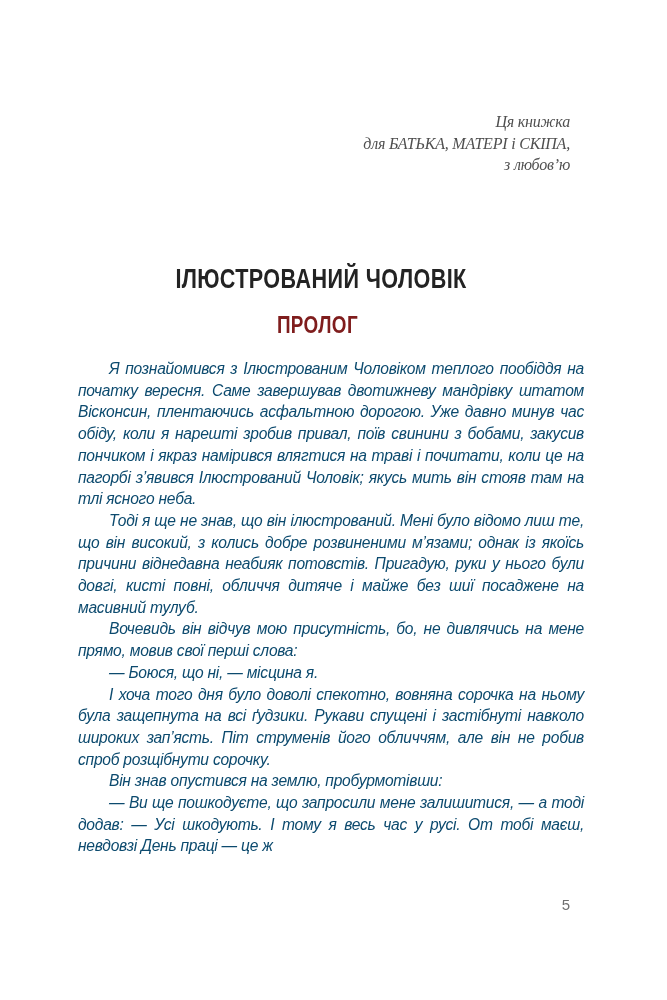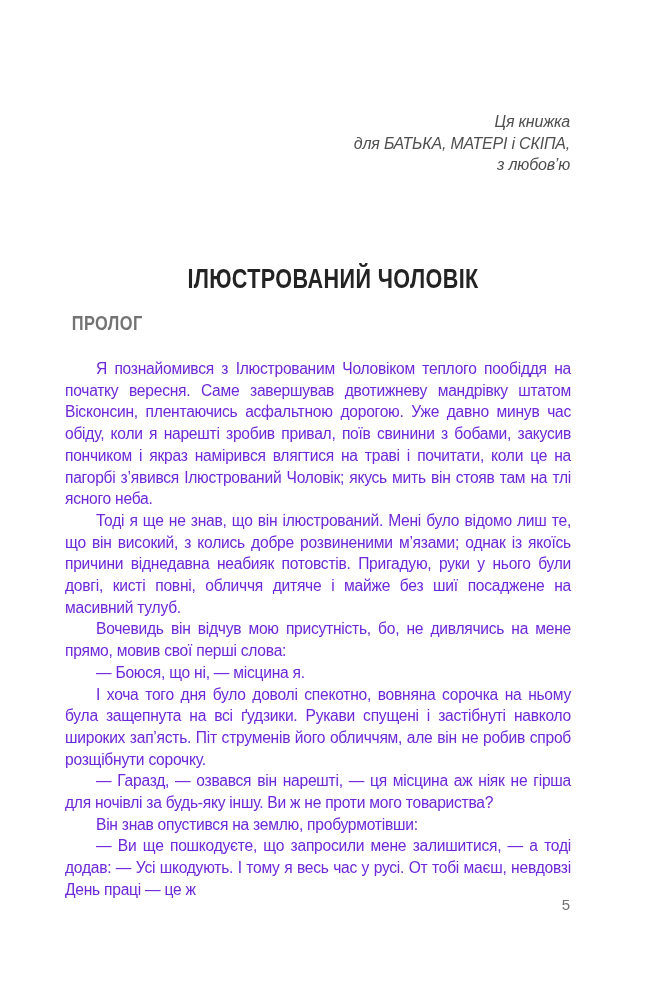--- a/index.html
+++ b/index.html
@@ -26,61 +26,63 @@
     position: absolute;
     top: 111px;
     right: 0;
     width: 100%;
     text-align: right;
     font-style: italic;
     font-size: 16px;
     line-height: 21.5px;
     letter-spacing: -0.2px;
     color: #4f4f4f;
+    font-family: Liberation Serif, serif;
   }
   .chapter-title {
     position: absolute;
     top: 264px;
-    left: 16px;
+    left: 4px;
     width: 100%;
     text-align: center;
     color: #232323;
     font-size: 27px;
     font-weight: bold;
     white-space: nowrap;
   }
   .chapter-title .squeeze {
     display: inline-block;
     transform: scaleX(0.80);
     transform-origin: center;
     letter-spacing: 0.5px;
   }
   .section-subtitle {
     position: absolute;
     top: 312px;
     left: 0;
     width: 100%;
-    text-align: left;
-    color: #737373;
-    font-size: 20px;
+    text-align: center;
+    color: #7f1d1d;
+    font-size: 23px;
     font-weight: bold;
     white-space: nowrap;
   }
   .section-subtitle .squeeze {
     display: inline-block;
     transform: scaleX(0.82);
     transform-origin: center;
     letter-spacing: 0.5px;
   }
   .body-text {
     position: absolute;
     top: 358px;
-    left: 1px;
+    left: 14px;
     width: 506px;
-    color: #6d28d9;
+    color: #0c4a6e;
+    font-style: italic;
     font-size: 15.6px;
     line-height: 21.7px;
     letter-spacing: -0.25px;
     text-align: justify;
   }
   .body-text p {
     margin: 0;
     padding: 0;
     text-indent: 31px;
   }
@@ -112,21 +114,20 @@
     <h2 class="section-subtitle" style="margin:0;">
       <span class="squeeze">ПРОЛОГ</span>
     </h2>
 
     <div class="body-text">
       <p>Я познайомився з Ілюстрованим Чоловіком теплого пообіддя на початку вересня. Саме завершував двотижневу мандрівку штатом Вісконсин, плентаючись асфальтною дорогою. Уже давно минув час обіду, коли я нарешті зробив привал, поїв свинини з бобами, закусив пончиком і якраз намірився влягтися на траві і почитати, коли це на пагорбі з’явився Ілюстрований Чоловік; якусь мить він стояв там на тлі ясного неба.</p>
       <p>Тоді я ще не знав, що він ілюстрований. Мені було відомо лиш те, що він високий, з колись добре розвиненими м’язами; однак із якоїсь причини віднедавна неабияк потовстів. Пригадую, руки у нього були довгі, кисті повні, обличчя дитяче і майже без шиї посаджене на масивний тулуб.</p>
       <p>Вочевидь він відчув мою присутність, бо, не дивлячись на мене прямо, мовив свої перші слова:</p>
       <p>— Боюся, що ні, — місцина я.</p>
       <p>І хоча того дня було доволі спекотно, вовняна сорочка на ньому була защепнута на всі ґудзики. Рукави спущені і застібнуті навколо широких зап’ясть. Піт струменів його обличчям, але він не робив спроб розщібнути сорочку.</p>
-      <p>— Гаразд, — озвався він нарешті, — ця місцина аж ніяк не гірша для ночівлі за будь-яку іншу. Ви ж не проти мого товариства?</p>
       <p>Він знав опустився на землю, пробурмотівши:</p>
       <p>— Ви ще пошкодуєте, що запросили мене залишитися, — а тоді додав: — Усі шкодують. І тому я весь час у русі. От тобі маєш, невдовзі День праці — це ж</p>
     </div>
 
     <div class="page-number">5</div>
 
   </div>
 </div>
 
 </body></html>

